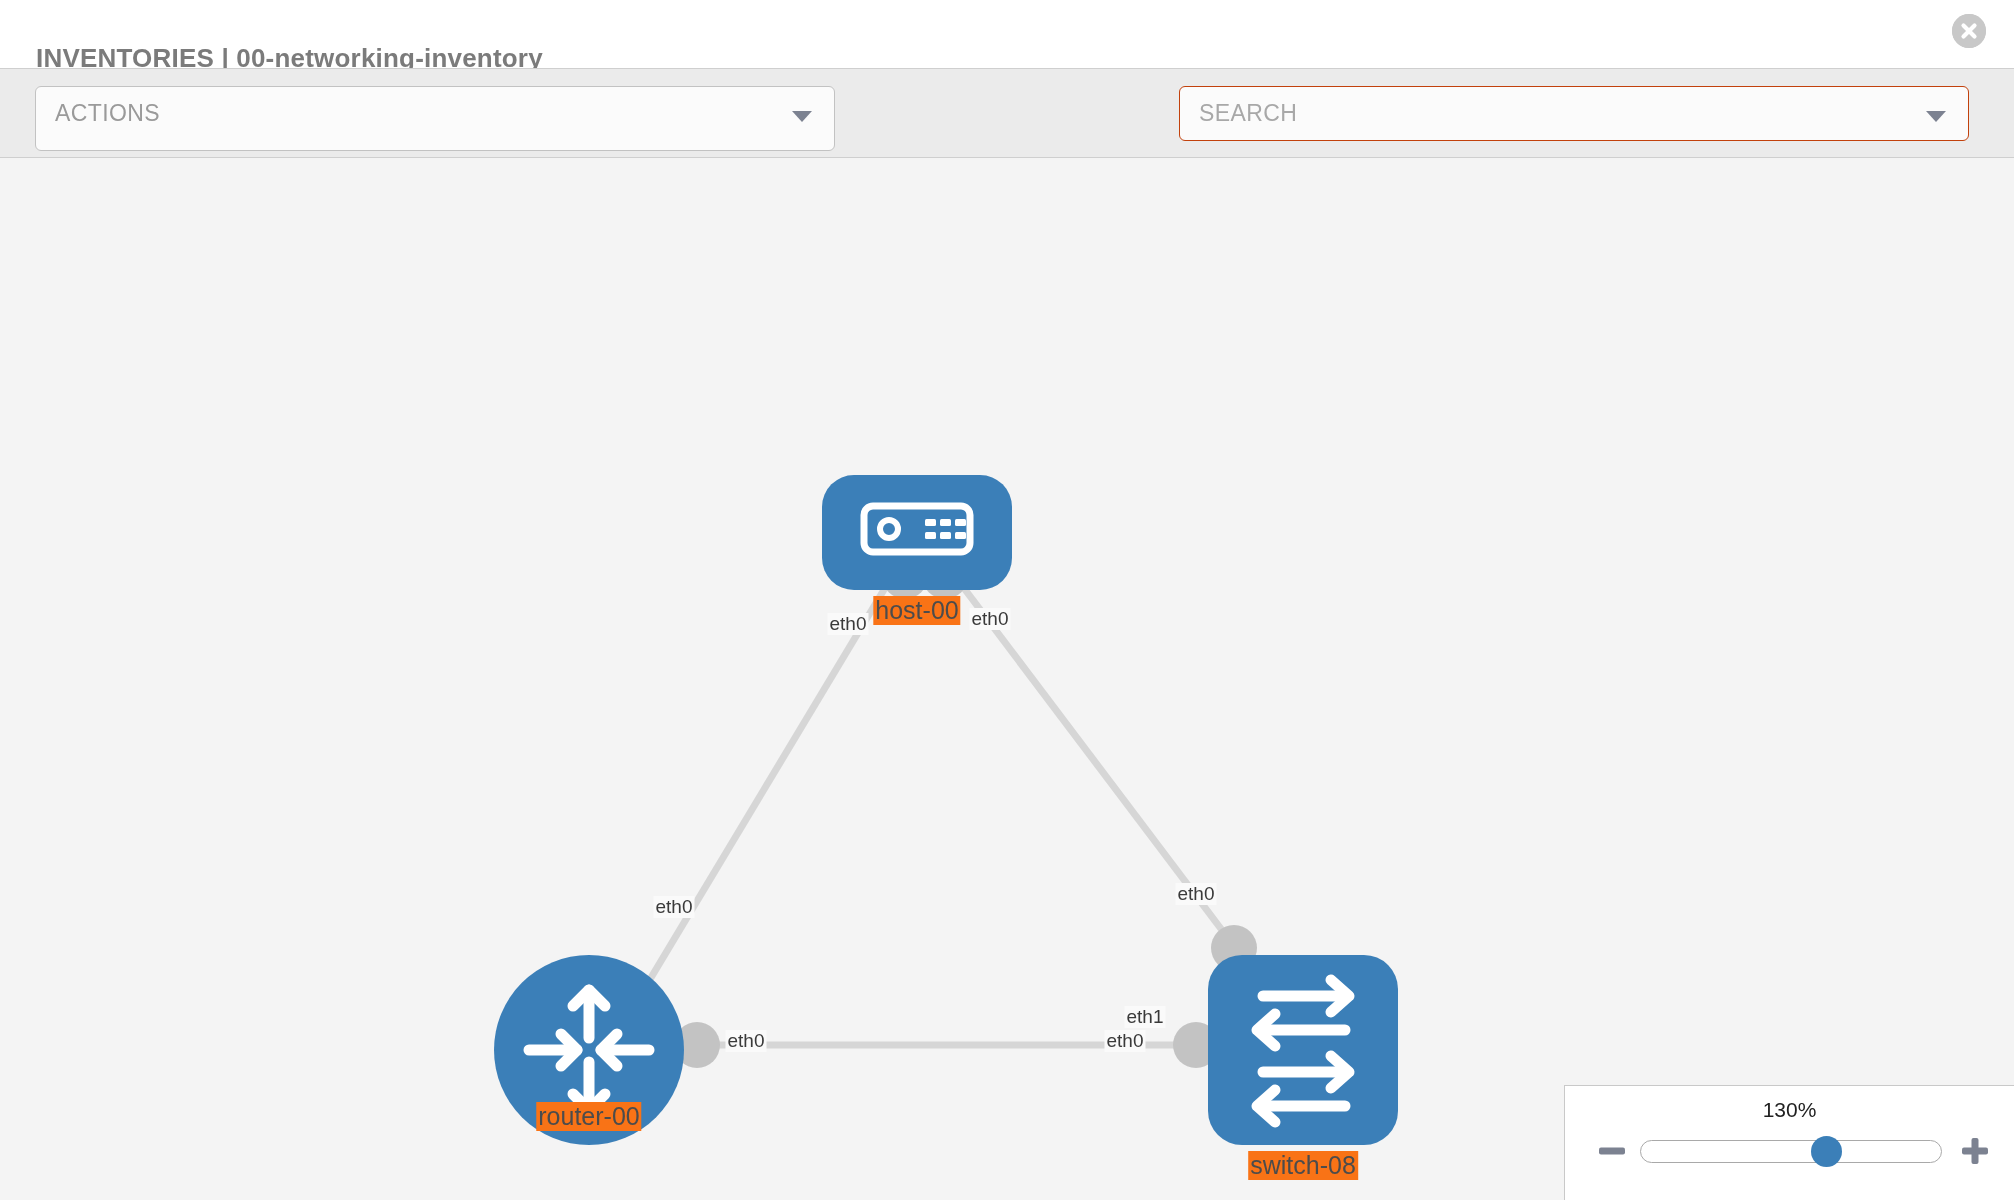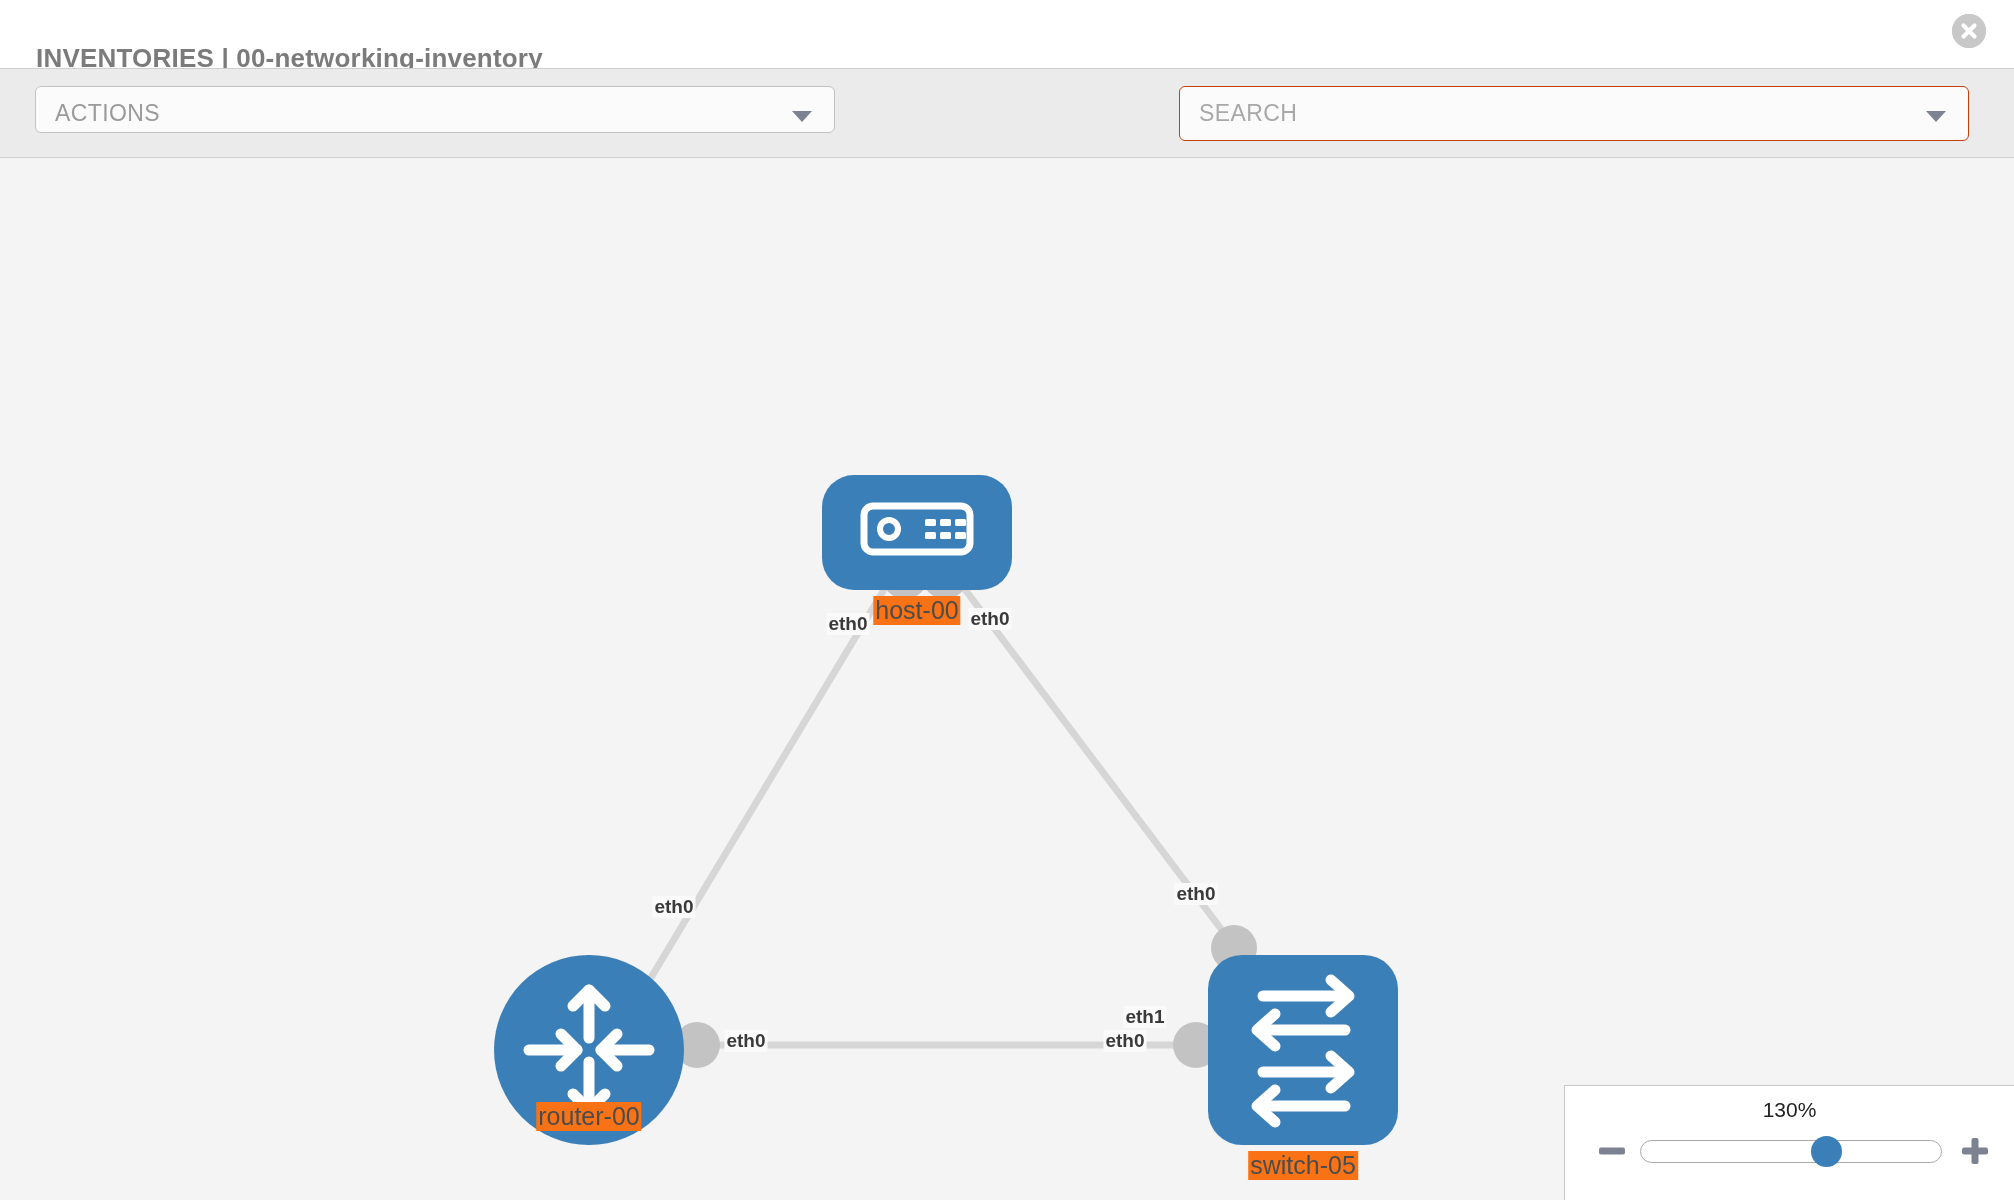--- a/index.html
+++ b/index.html
@@ -52,21 +52,21 @@
     background: #ebebeb;
     border-top: 1px solid #cfcfcf;
     border-bottom: 1px solid #cfcfcf;
     box-sizing: border-box;
   }
   .actions-select {
     position: absolute;
     left: 35px;
     top: 17px;
     width: 800px;
-    height: 47px;
+    height: 65px;
     background: #fbfbfb;
     border: 1px solid #c2c2c2;
     border-radius: 6px;
     box-sizing: border-box;
     cursor: pointer;
   }
   .actions-select .sel-label {
     position: absolute;
     left: 19px;
     top: 13px;
@@ -141,21 +141,20 @@
     transform: translateX(-50%);
   }
   .iface-label {
     position: absolute;
     font-size: 19px;
     color: #3a3a3a;
     background: #fafafa;
     padding: 0 2px;
     white-space: nowrap;
     transform: translateX(-50%);
-    font-weight: bold;
   }
 
   
   .zoom-panel {
     position: absolute;
     right: 0;
     bottom: 0;
     width: 450px;
     height: 115px;
     background: #ffffff;
@@ -322,21 +321,21 @@
   <span class="iface-label" style="left:848px; top:455px;">eth0</span>
   <span class="iface-label" style="left:990px; top:450px;">eth0</span>
   <span class="iface-label" style="left:674px; top:738px;">eth0</span>
   <span class="iface-label" style="left:1196px; top:725px;">eth0</span>
   <span class="iface-label" style="left:746px; top:872px;">eth0</span>
   <span class="iface-label" style="left:1125px; top:872px;">eth0</span>
   <span class="iface-label" style="left:1145px; top:848px;text-align:center;">eth1</span>
 
   <span class="node-label" style="left:917px; top:438px;">host-00</span>
   <span class="node-label" style="left:589px; top:944px;">router-00</span>
-  <span class="node-label" style="left:1303px; top:993px;">switch-05</span>
+  <span class="node-label" style="left:1303px; top:993px;">switch-08</span>
 
   <div class="zoom-panel">
     <div class="zoom-pct">130%</div>
     <div class="zoom-row">
       <div class="zoom-minus">
         <svg width="34" height="34" viewBox="0 0 34 34">
           <rect x="4" y="13.5" width="26" height="7" rx="2" fill="#7c8291"></rect>
         </svg>
       </div>
       <div class="zoom-track">

